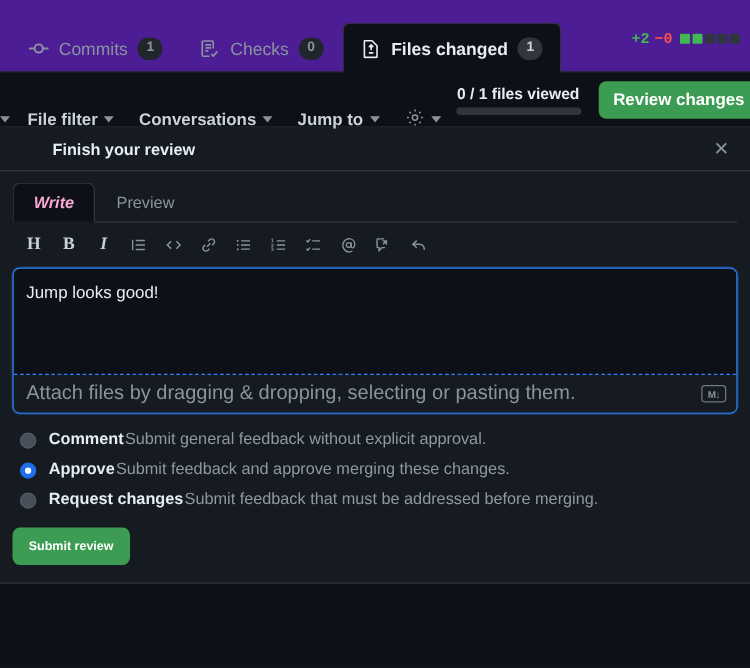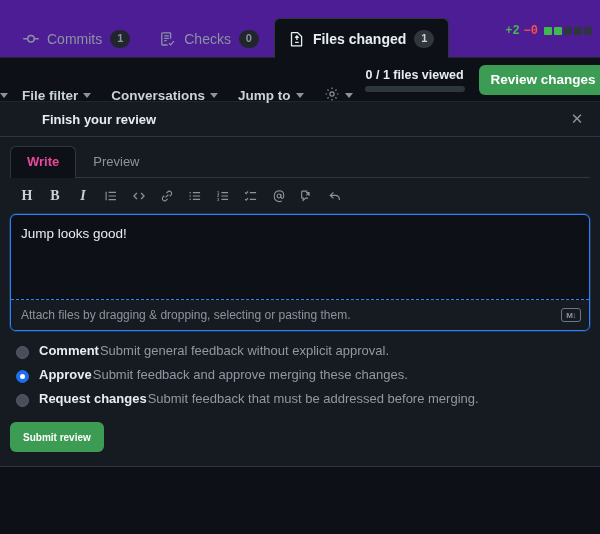--- a/index.html
+++ b/index.html
@@ -196,24 +196,25 @@
     cursor: pointer;
     background: transparent;
     border: 1px solid transparent;
     border-bottom: none;
     border-radius: 6px 6px 0 0;
     white-space: nowrap;
     font-family: "Liberation Sans", sans-serif;
     position: relative;
   }
   .w-tab.active {
-    color: #ec4899;
+    color: #f9a8d4;
     font-weight: 600;
     background: #0d1117;
     border-color: #30363d;
+    font-style: italic;
   }
   .w-tab.active:after {
     content: "";
     position: absolute;
     left: 0; right: 0; bottom: -1px; height: 1px;
     background: #0d1117;
   }
 
   #md-toolbar {
     display: flex;
@@ -251,21 +252,21 @@
     color: #e6edf3;
     border-bottom: 1px dashed #2f81f7;
   }
   #attach-row {
     display: flex;
     align-items: center;
     height: 30px;
     padding: 0 8px 0 10px;
     background: #161b22;
   }
-  #attach-text { font-size: 12px; color: #8b949e; }
+  #attach-text { font-size: 16px; color: #8b949e; }
   #markdown-badge {
     margin-left: auto;
     display: inline-flex;
     align-items: center;
     justify-content: center;
     width: 20px; height: 14px;
     border: 1px solid #6e7681;
     border-radius: 3px;
     color: #8b949e;
     font-size: 8px;

